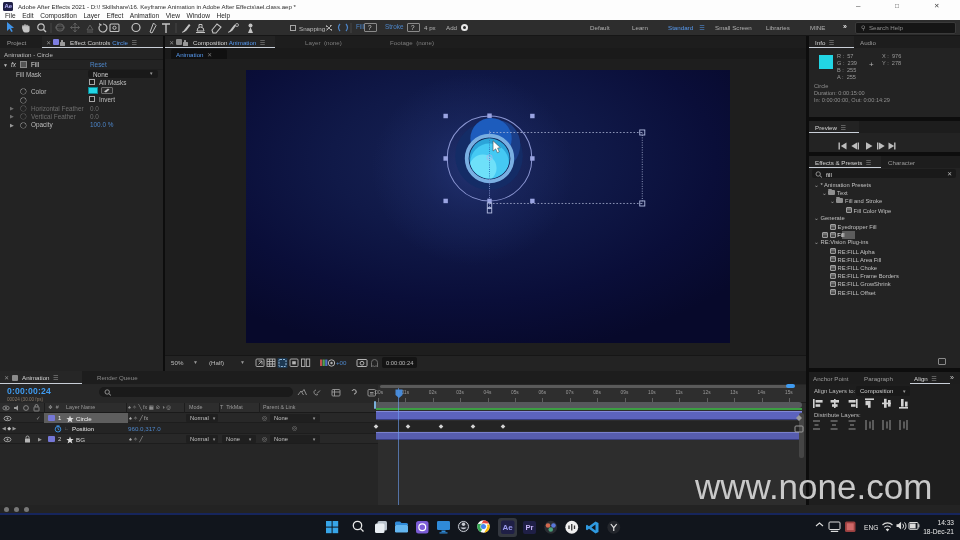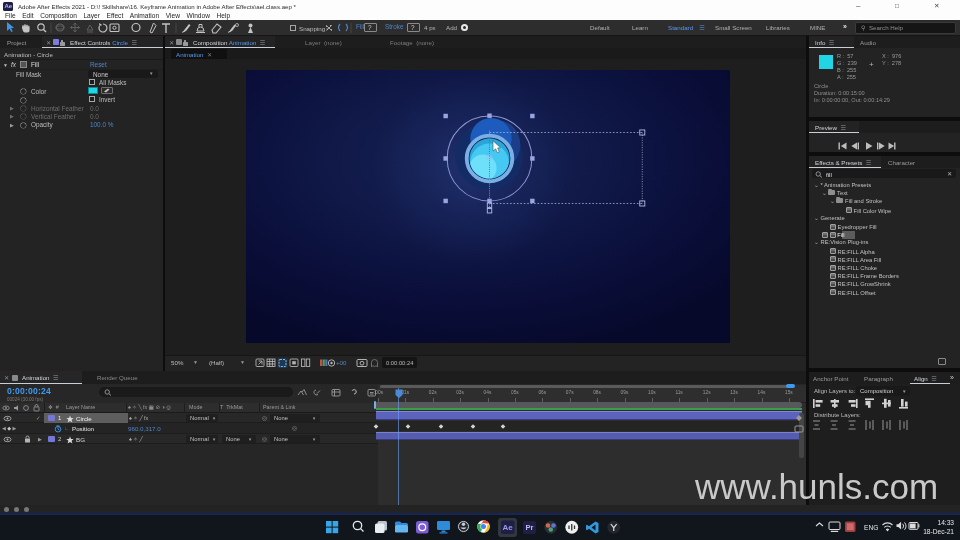--- a/index.html
+++ b/index.html
@@ -697,13 +697,13 @@
 <g transform="translate(97,5.5)">
         <rect x="0" y="0" width="9" height="6.8" rx="1" fill="none" stroke="#dcdcdc" stroke-width="1"></rect>
         <rect x="1" y="1" width="5.6" height="4.8" fill="#dcdcdc"></rect>
         <rect x="9.3" y="1.8" width="1.1" height="3" fill="#dcdcdc"></rect>
       </g>
 </svg>
 <div class="tx" style="left:926px;top:518.5px;font-size:6.6px;color:#e8e8e8;text-align:right;width:28px">14:33</div>
 <div class="tx" style="left:916px;top:527.5px;font-size:6.6px;color:#e8e8e8;text-align:right;width:38px">18-Dec-21</div>
 </div>
 
-<div class="tx" id="wm" style="left:695px;top:467px;font-size:35px;color:#c9c9c9;letter-spacing:0px">www.hunls.com</div>
+<div class="tx" id="wm" style="left:695px;top:467px;font-size:35px;color:#c9c9c9;letter-spacing:0px">www.none.com</div>
 
 </body></html>

